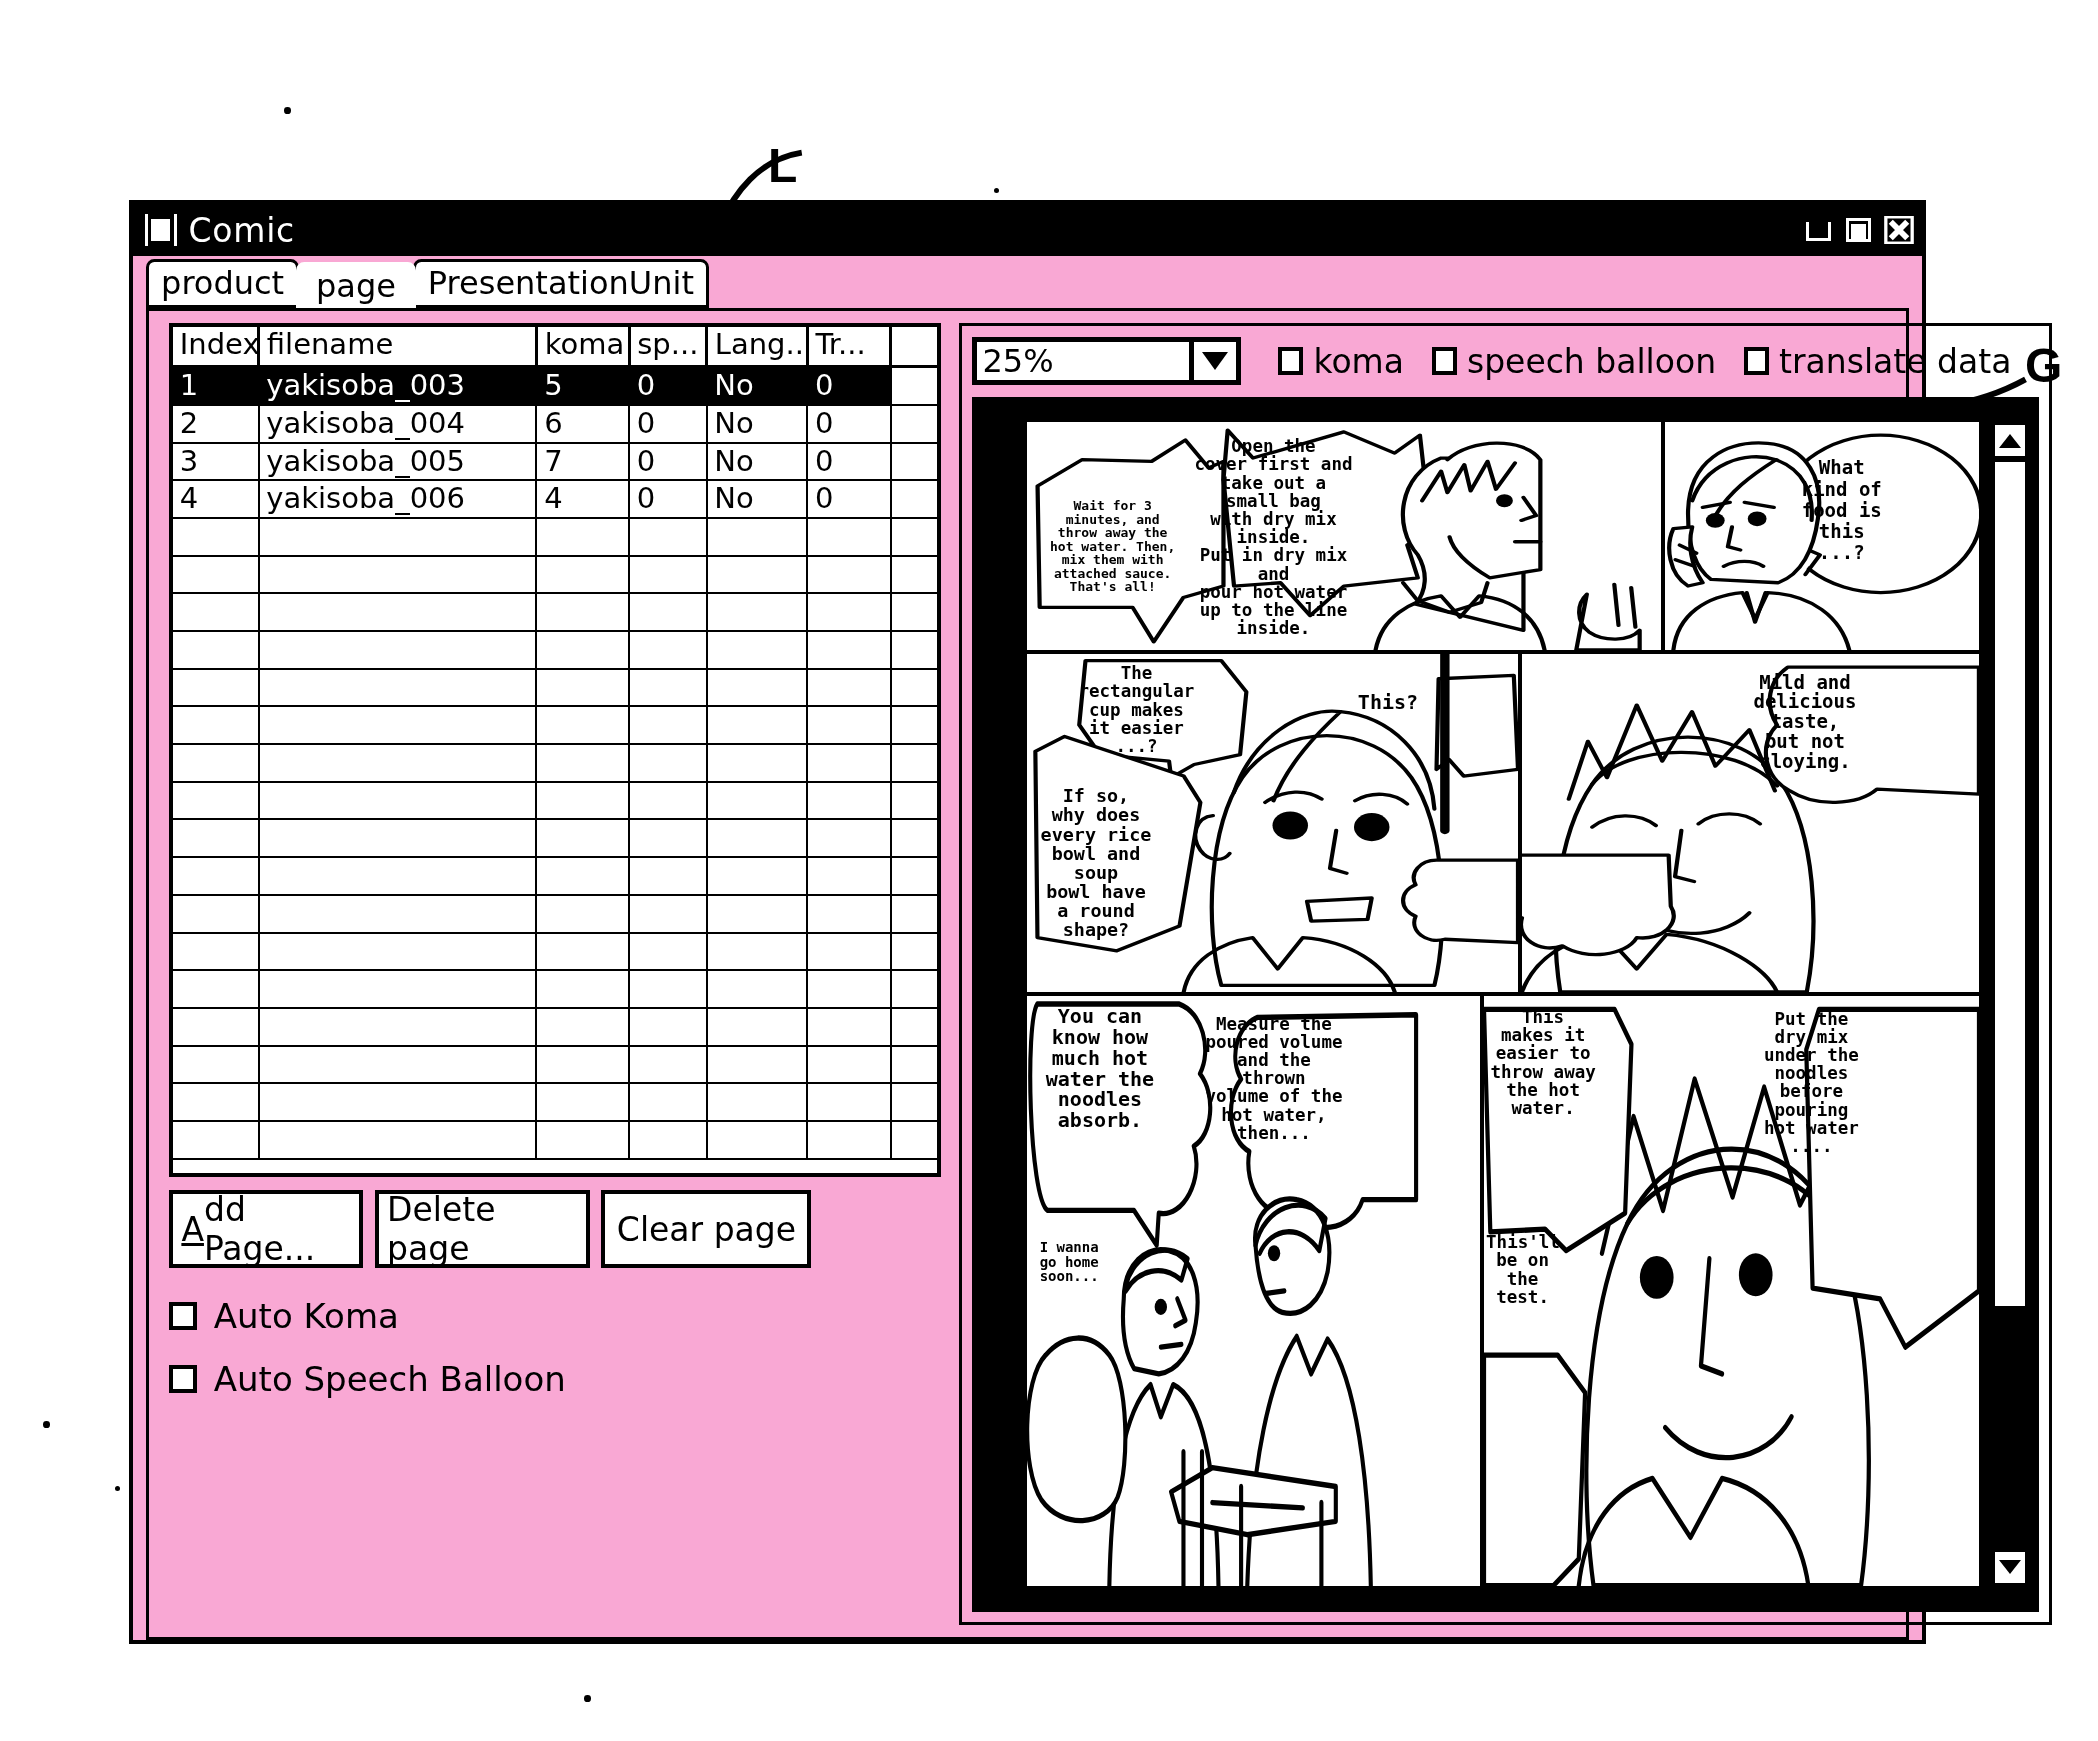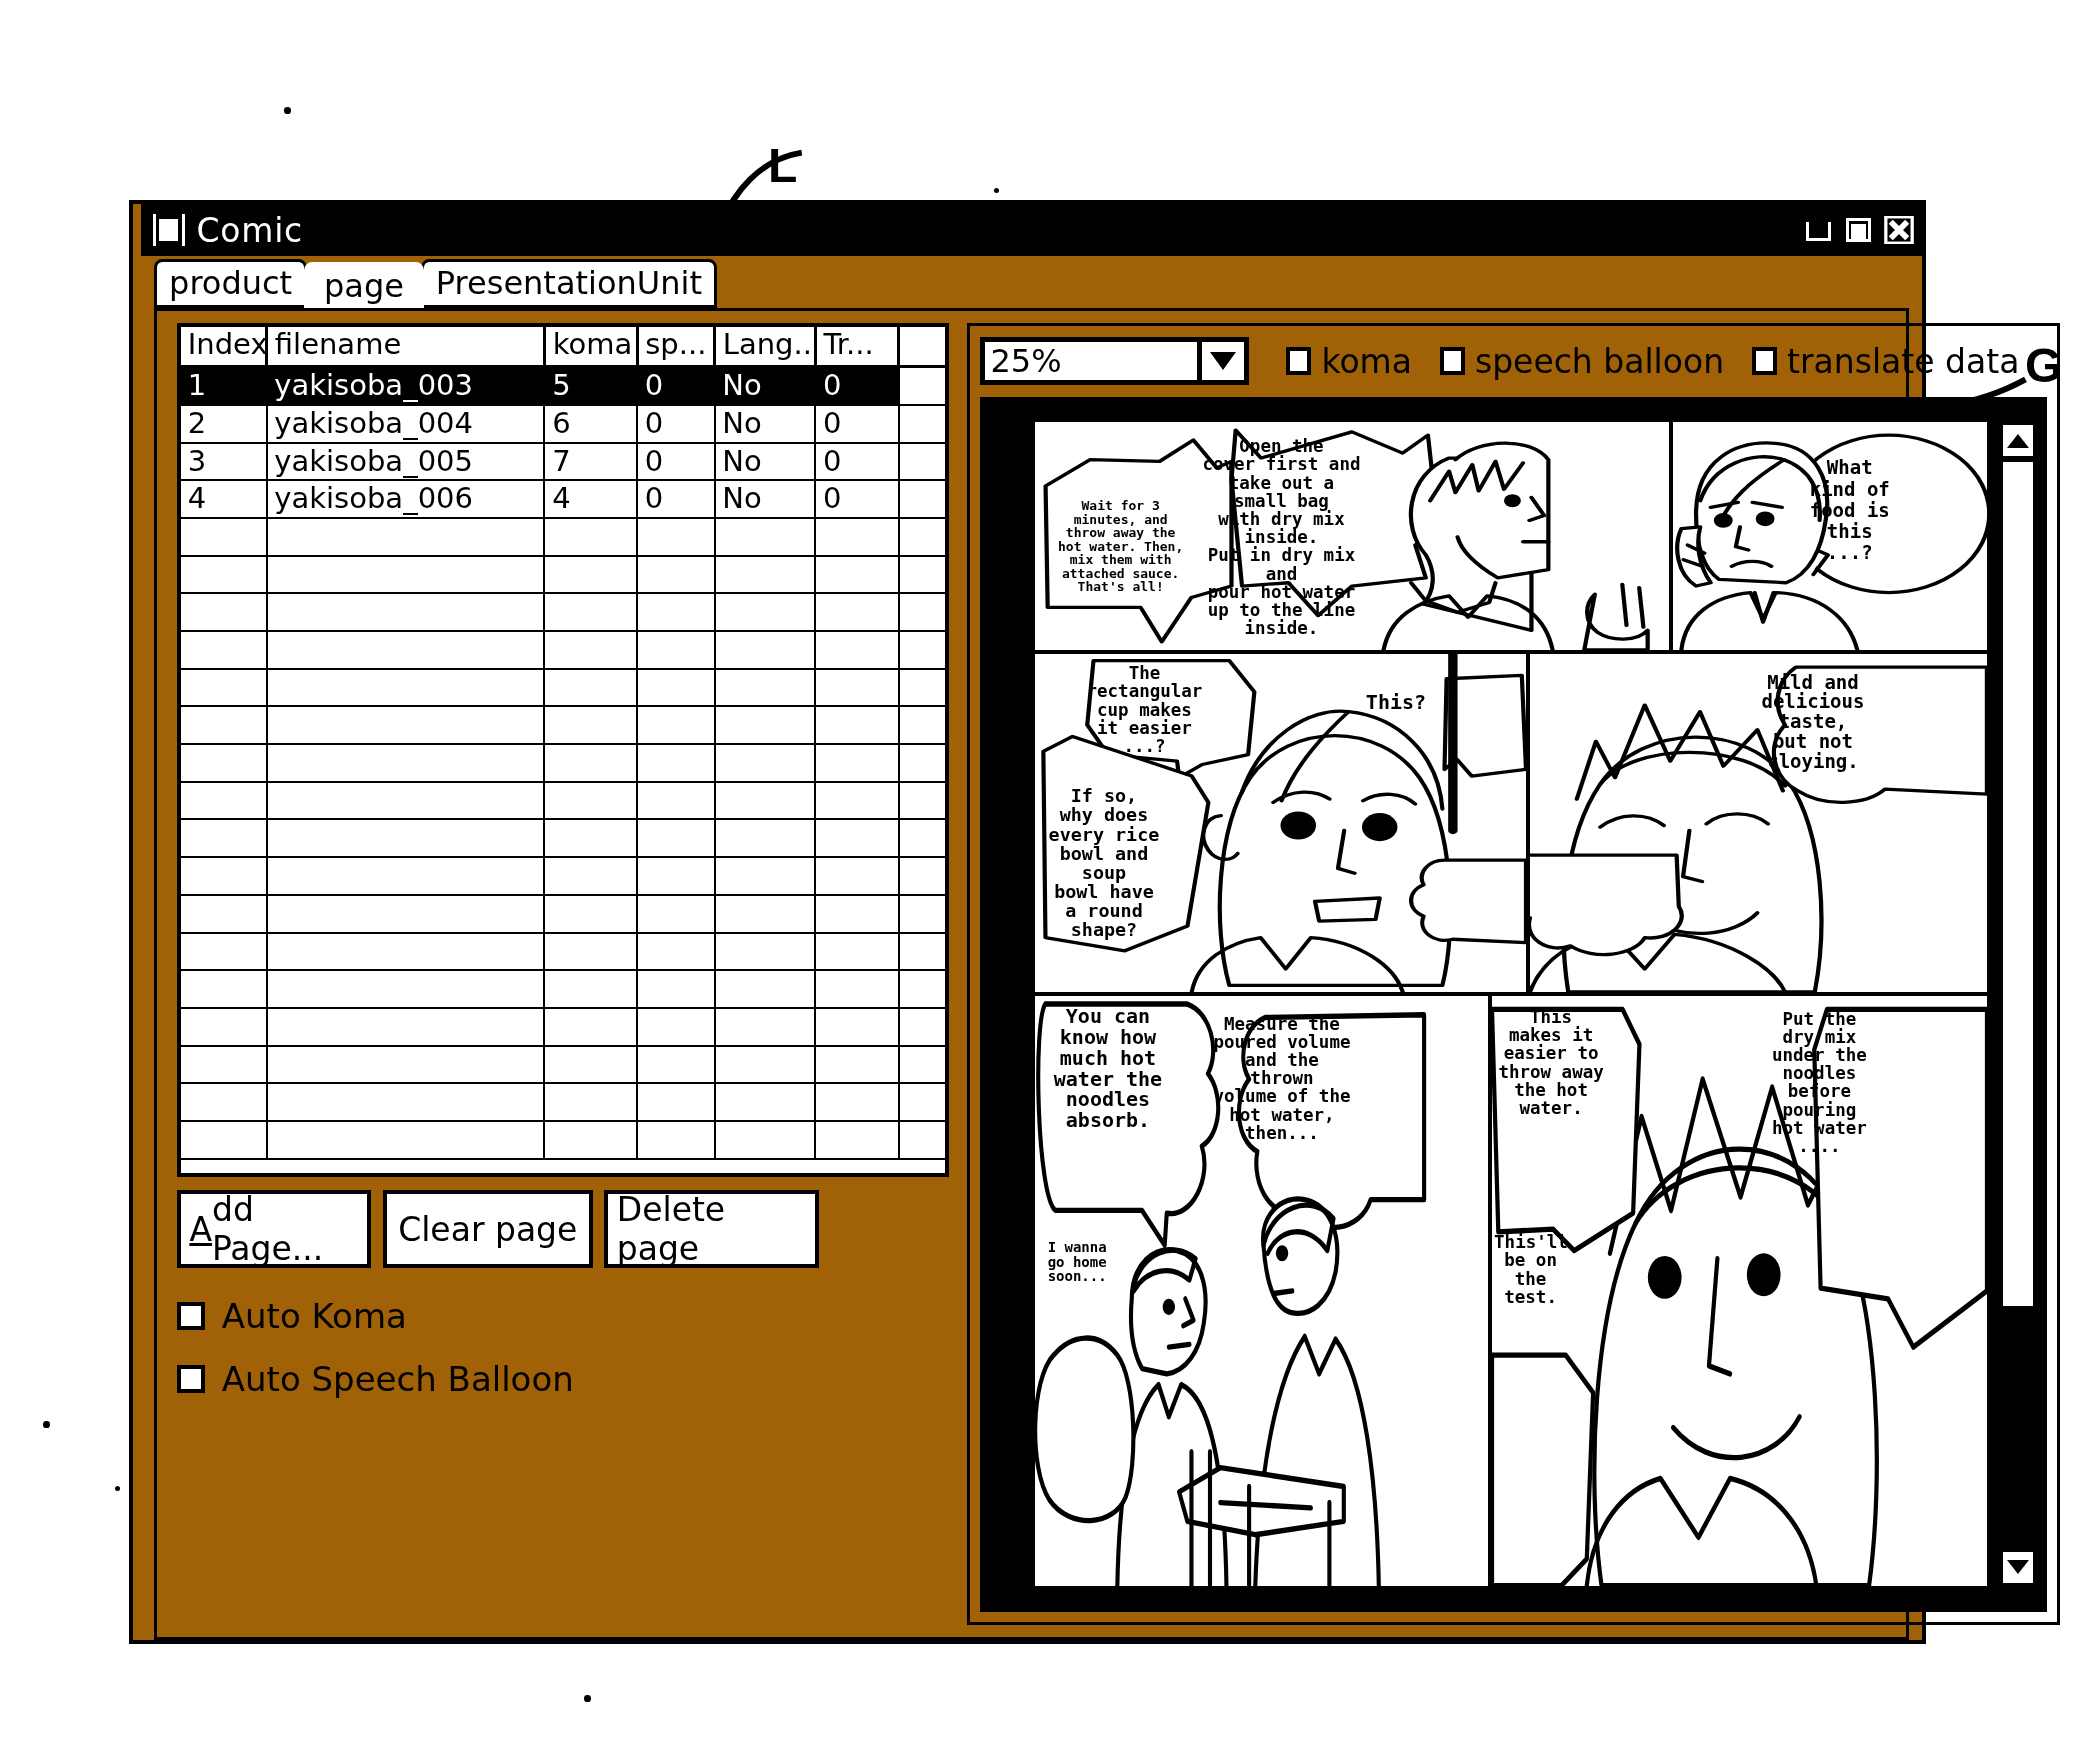--- a/index.html
+++ b/index.html
@@ -30,26 +30,25 @@
     pointer-events: none;
   }
 
   
   .window {
     position: absolute;
     left: 129px;
     top: 200px;
     width: 1797px;
     height: 1444px;
-    background: #a16207;
+    background: #f9a8d4;
     border: 4.2px solid #000;
     box-sizing: border-box;
     display: flex;
     flex-direction: column;
-    padding-left: 8px;
   }
   .titlebar {
     height: 52px;
     background: #000;
     color: #fff;
     display: flex;
     align-items: center;
     padding: 0 8.3px 0 11.7px;
     box-sizing: border-box;
     flex: 0 0 auto;
@@ -736,22 +735,22 @@
                 </tr>
               </tbody>
           </table>
         </div>
 
         <div class="btnrow">
           <div class="btn btn-add">
             <span class="mnemonic">A</span>
               <span>dd Page...</span>
           </div>
+          <div class="btn btn-delete">Delete page</div>
           <div class="btn btn-clear">Clear page</div>
-          <div class="btn btn-delete">Delete page</div>
         </div>
 
         <div class="chkrow first">
           <div class="chkbox"></div>
           <div class="chklabel">Auto Koma</div>
         </div>
         <div class="chkrow">
           <div class="chkbox"></div>
           <div class="chklabel">Auto Speech Balloon</div>
         </div>

